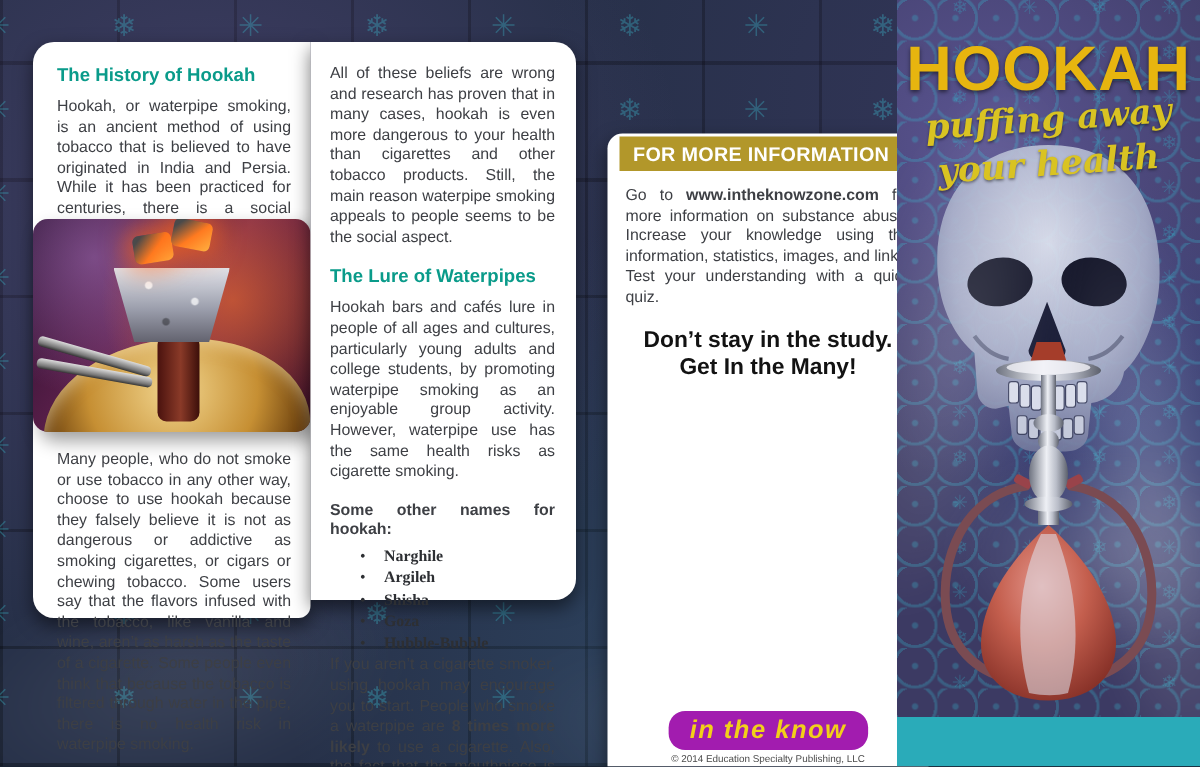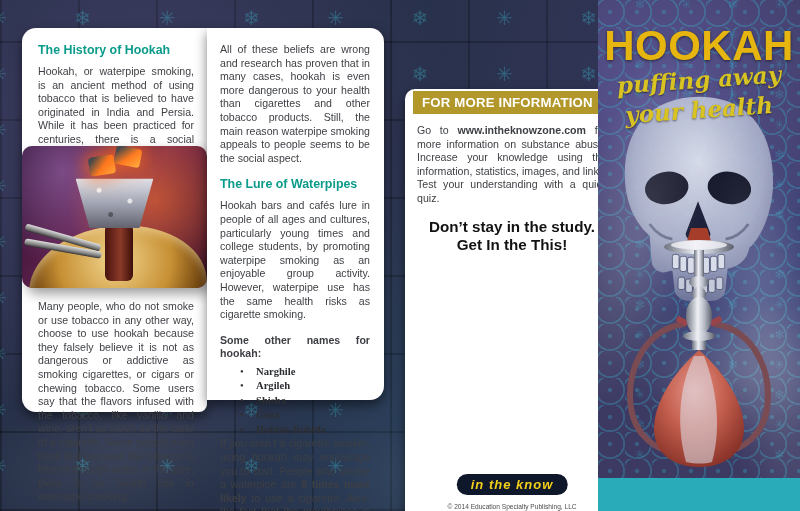--- a/index.html
+++ b/index.html
@@ -74,22 +74,22 @@
       color:var(--callout-yellow,#eec41d);text-shadow:1px 1px 2px rgba(0,0,0,.85);}
 
   
   .panel-info{left:405px;top:45px;width:214px;height:438px;border-radius:10px;margin-top:44px;}
   .gold-bar{position:absolute;left:8px;right:0;top:2px;height:23px;
       background:var(--gold-bar,#b2972a);display:flex;align-items:center;}
   .gold-bar span{color:#fff;font-weight:bold;font-size:13.2px;letter-spacing:.2px;padding-left:9px;white-space:nowrap;}
   .panel-info .info-body{position:absolute;left:12px;right:12px;top:35px;}
   .cta{margin-top:12px;text-align:center;font-weight:bold;font-size:15.2px;line-height:18.5px;color:#121212;}
   .logo-pill{position:absolute;left:50%;top:385px;transform:translateX(-50%);
-      background:#0f172a;color:var(--logo-yellow,#f2d019);border-radius:11px;
-      padding:3px 14px;font-size:13px;font-weight:bold;font-style:italic;
+      background:#a21caf;color:var(--logo-yellow,#f2d019);border-radius:11px;
+      padding:3px 14px;font-size:17px;font-weight:bold;font-style:italic;
       letter-spacing:1px;white-space:nowrap;}
   .copyright{position:absolute;left:0;right:0;top:414px;text-align:center;
       font-size:6.6px;line-height:8.6px;color:#4c4c4c;}
   .copyright .it{font-style:italic;}
 
   
   .cover{position:absolute;left:598px;top:0;width:202px;height:478px;overflow:hidden;
       background:
         radial-gradient(circle at 30% 20%, rgba(120,110,190,.5), transparent 55%),
         radial-gradient(circle at 80% 60%, rgba(60,80,150,.5), transparent 50%),
@@ -144,21 +144,21 @@
     </div>
     <div class="inner2">
       <p class="body-text">Many people, who do not smoke or use tobacco in any other way, choose to use hookah because they falsely believe it is not as dangerous or addictive as smoking cigarettes, or cigars or chewing tobacco. Some users say that the flavors infused with the tobacco, like vanilla and wine, aren’t as harsh as the taste of a cigarette. Some people even think that because the tobacco is filtered through water in the pipe, there is no health risk in waterpipe smoking.</p>
     </div>
   </div>
 
   <div class="panel panel-mid">
     <div class="inner">
       <p class="body-text block">All of these beliefs are wrong and research has proven that in many cases, hookah is even more dangerous to your health than cigarettes and other tobacco products. Still, the main reason waterpipe smoking appeals to people seems to be the social aspect.</p>
       <h2 class="heading">The Lure of Waterpipes</h2>
-      <p class="body-text block">Hookah bars and cafés lure in people of all ages and cultures, particularly young times and college students, by promoting waterpipe smoking as an enjoyable group activity. However, waterpipe use has the same health risks as cigarette smoking.</p>
+      <p class="body-text block">Hookah bars and cafés lure in people of all ages and cultures, particularly young adults and college students, by promoting waterpipe smoking as an enjoyable group activity. However, waterpipe use has the same health risks as cigarette smoking.</p>
       <p class="body-text" style="margin-bottom:2px;font-weight:bold;">Some other names for hookah:</p>
       <ul class="names-list block">
           <li>Narghile</li>
           <li>Argileh</li>
           <li>Shisha</li>
           <li>Goza</li>
           <li>Hubble-Bubble</li>
         </ul>
       <p class="body-text"><span>If you aren’t a cigarette smoker, using hookah may encourage you to start. People who smoke a waterpipe are </span><b>8 times more likely</b><span> to use a cigarette. Also, the fact that the mouthpiece is passed around a group of people presents a whole other set of health concerns that should be considered.</span></p>
     </div>
@@ -166,21 +166,21 @@
 
 
   <div class="panel panel-info">
     <div class="gold-bar">
       <span>FOR MORE INFORMATION</span>
     </div>
     <div class="info-body">
       <p class="body-text"><span>Go to </span><b>www.intheknowzone.com</b><span> for more information on substance abuse. Increase your knowledge using the information, statistics, images, and links. Test your understanding with a quick quiz.</span></p>
       <div class="cta">
         <div>Don’t stay in the study.</div>
-        <div>Get In the This!</div>
+        <div>Get In the Many!</div>
       </div>
     </div>
     <div class="logo-pill">in the know</div>
     <div class="copyright">
       <div>© 2014 Education Specialty Publishing, LLC</div>
       <div>www.ESPublish.com • product #PB-DA244</div>
       <div class="it">This pamphlet may not be copied</div>
     </div>
   </div>
 

